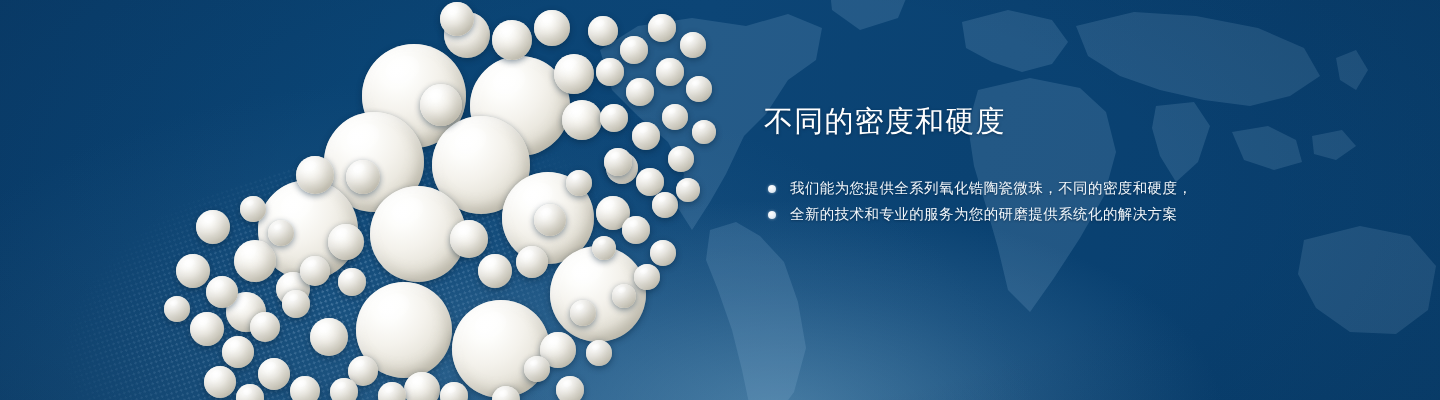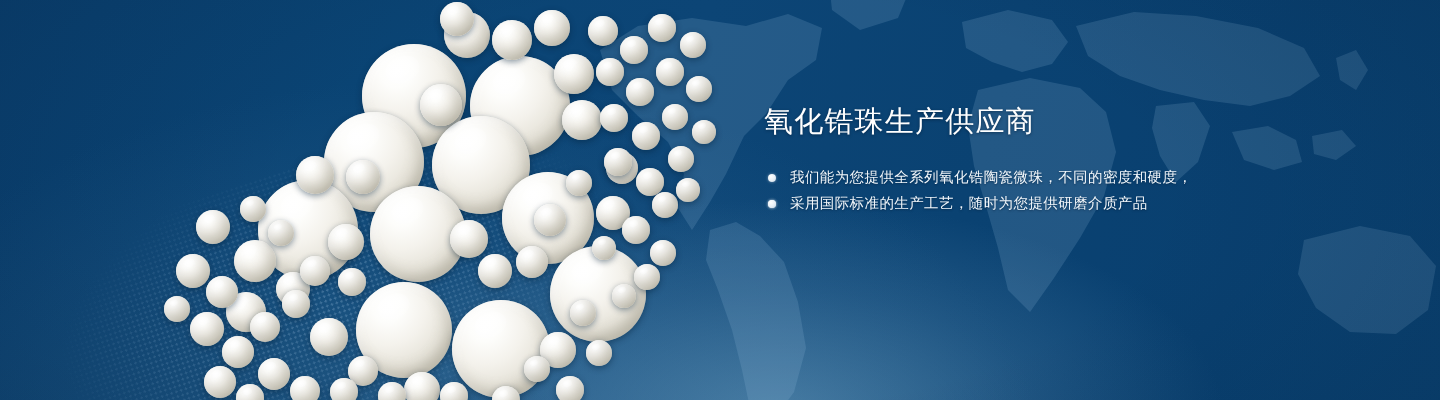--- a/index.html
+++ b/index.html
@@ -95,21 +95,21 @@
   .headline{
     font-size:29px;
     line-height:34px;
     font-weight:400;
     letter-spacing:1.2px;
     color:#ffffff;
     text-shadow:0 1px 3px rgba(2,24,48,0.55);
     white-space:nowrap;
   }
   .bullets{
-    margin-top:27px;
+    margin-top:38px;
     list-style:none;
   }
   .bullet{
     position:relative;
     padding-left:26px;
     font-size:14.5px;
     line-height:25px;
     color:#f2f7fb;
     letter-spacing:0.4px;
     text-shadow:0 1px 2px rgba(2,24,48,0.50);
@@ -250,34 +250,31 @@
     <div class="bead sm" style="left:164px; top:296px; width:26px; height:26px;"></div>
     <div class="bead sm" style="left:236px; top:384px; width:28px; height:28px;"></div>
     <div class="bead sm" style="left:492px; top:386px; width:28px; height:28px;"></div>
     <div class="bead sm" style="left:556px; top:376px; width:28px; height:28px;"></div>
     <div class="bead sm" style="left:524px; top:356px; width:26px; height:26px;"></div>
     <div class="bead sm" style="left:586px; top:340px; width:26px; height:26px;"></div>
   </div>
 
   <div class="copy">
 
-    <h1 class="headline">氧化锆珠生产供应商</h1>
+    <h1 class="headline">不同的密度和硬度</h1>
 
     <ul class="bullets">
 
       <li class="bullet">
         <span class="dot"></span>
         <span>我们能为您提供全系列氧化锆陶瓷微珠，不同的密度和硬度，</span>
       </li>
 
       <li class="bullet">
         <span class="dot"></span>
+        <span>全新的技术和专业的服务为您的研磨提供系统化的解决方案</span>
       </li>
 
-      <li class="bullet">
-        <span class="dot"></span>
-        <span>采用国际标准的生产工艺，随时为您提供研磨介质产品</span>
-      </li>
 
     </ul>
   </div>
 
 </div>
 
 </body></html>

